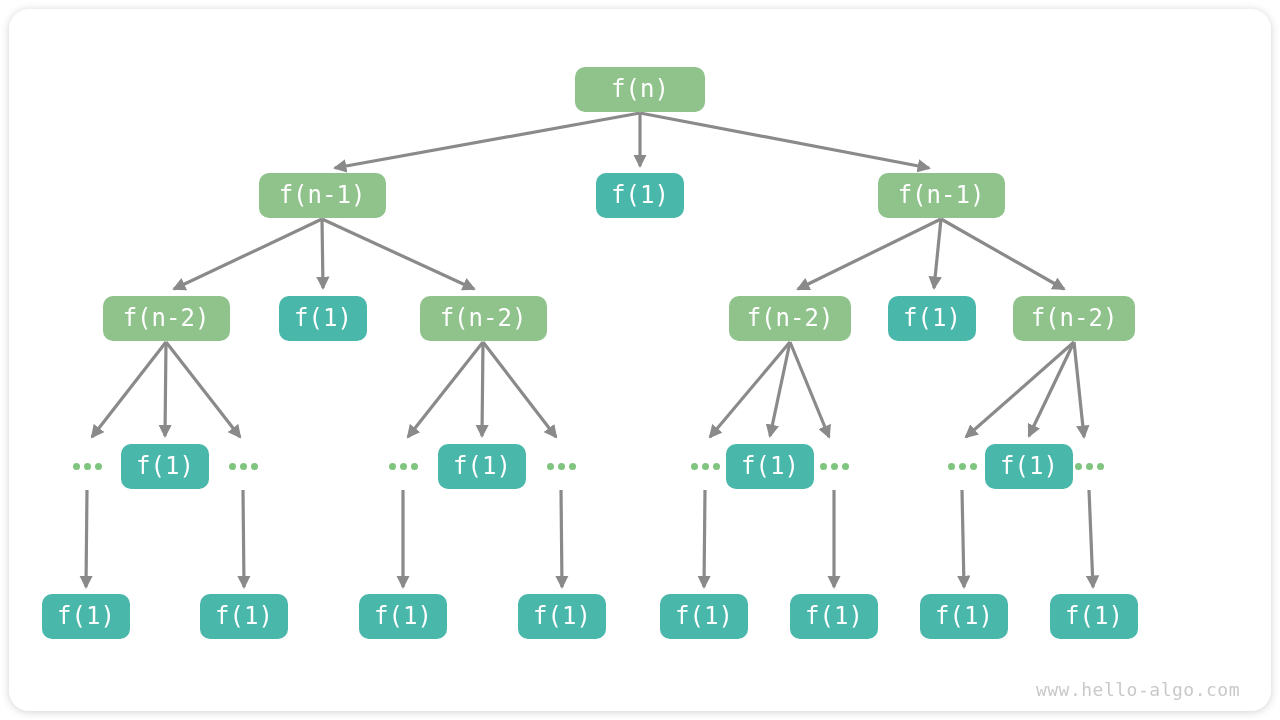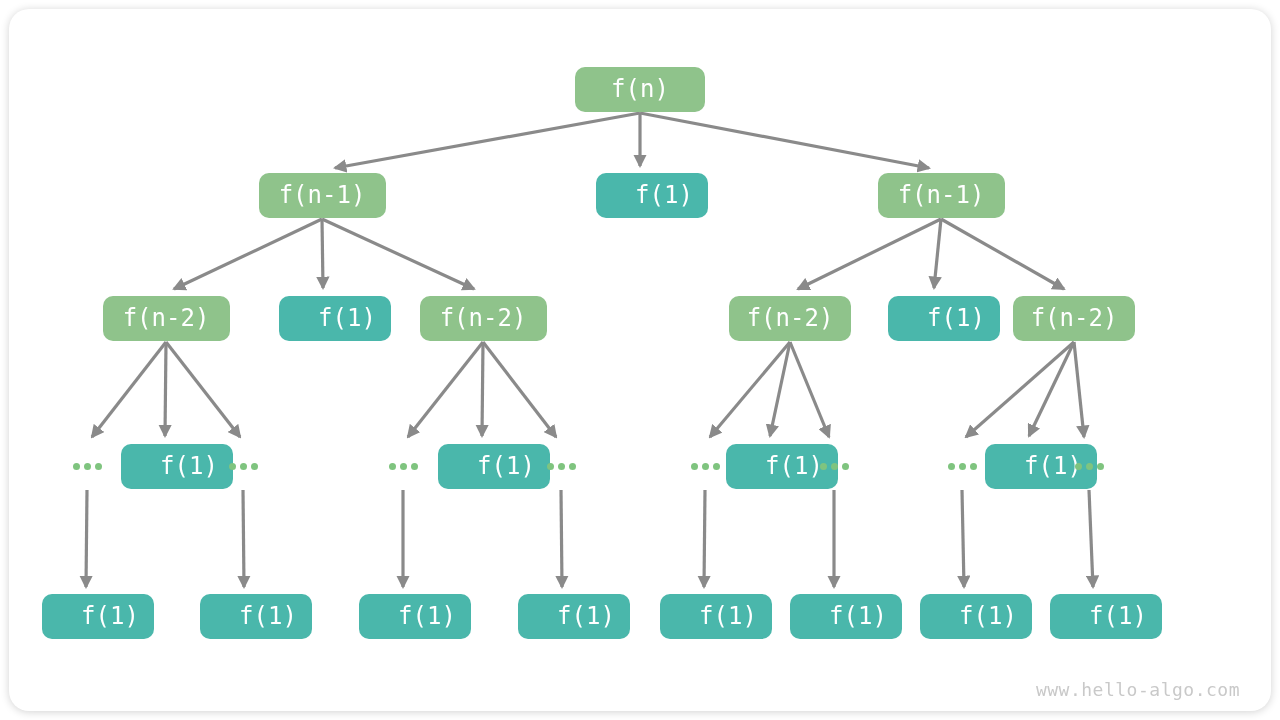--- a/index.html
+++ b/index.html
@@ -46,21 +46,21 @@
     display: flex;
     align-items: center;
     justify-content: center;
     border-radius: 10px;
     color: var(--node-text, #ffffff);
     font-size: 24px;
     line-height: 1;
     white-space: nowrap;
   }
   .node.green { background: var(--green, #8FC38B); }
-  .node.teal  { background: var(--teal, #4AB7AB); padding-left: 24px; }
+  .node.teal  { background: var(--teal, #4AB7AB); }
   .node.dots {
     background: transparent;
     gap: 4px;
   }
   .dot {
     display: block;
     width: 7px;
     height: 7px;
     border-radius: 50%;
     background: var(--dots, #7FC47F);

